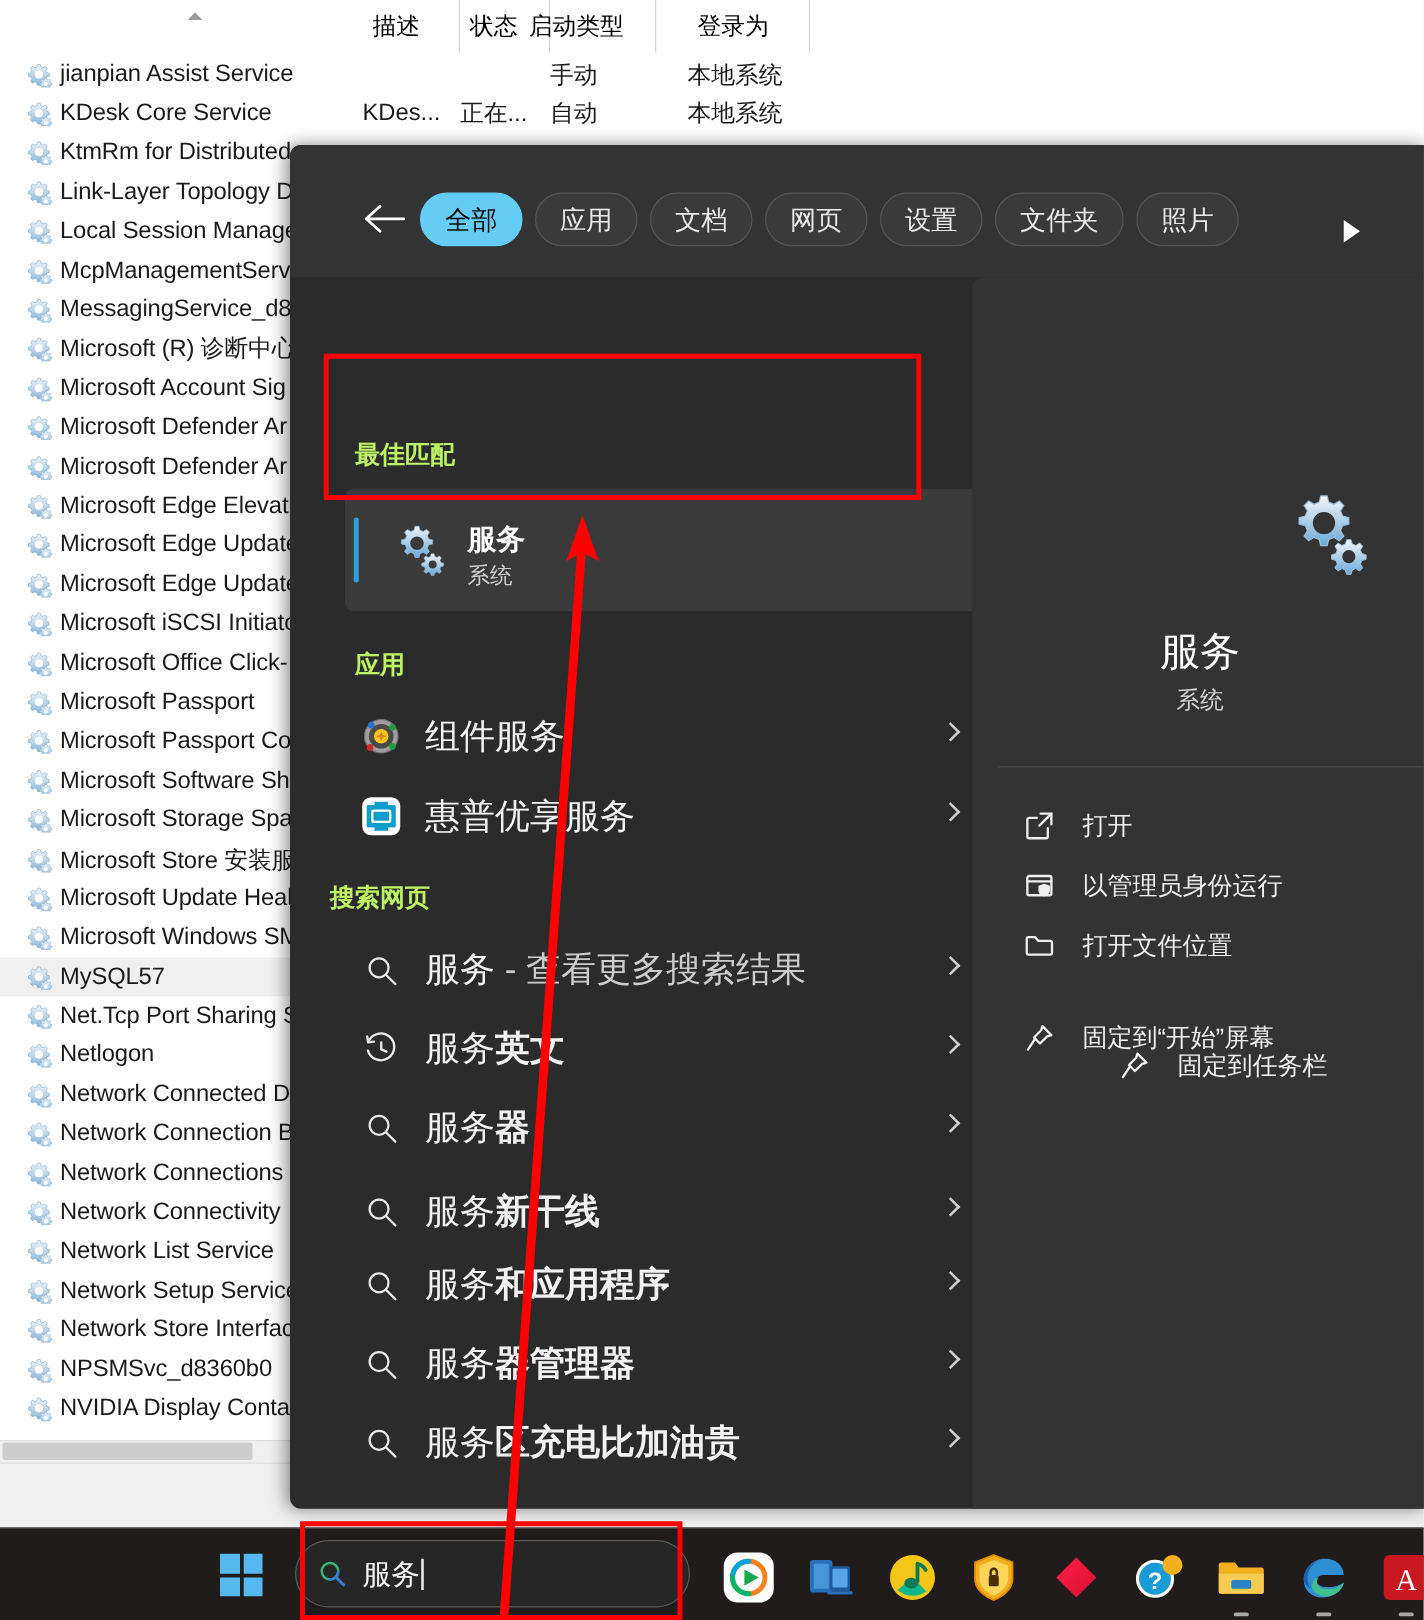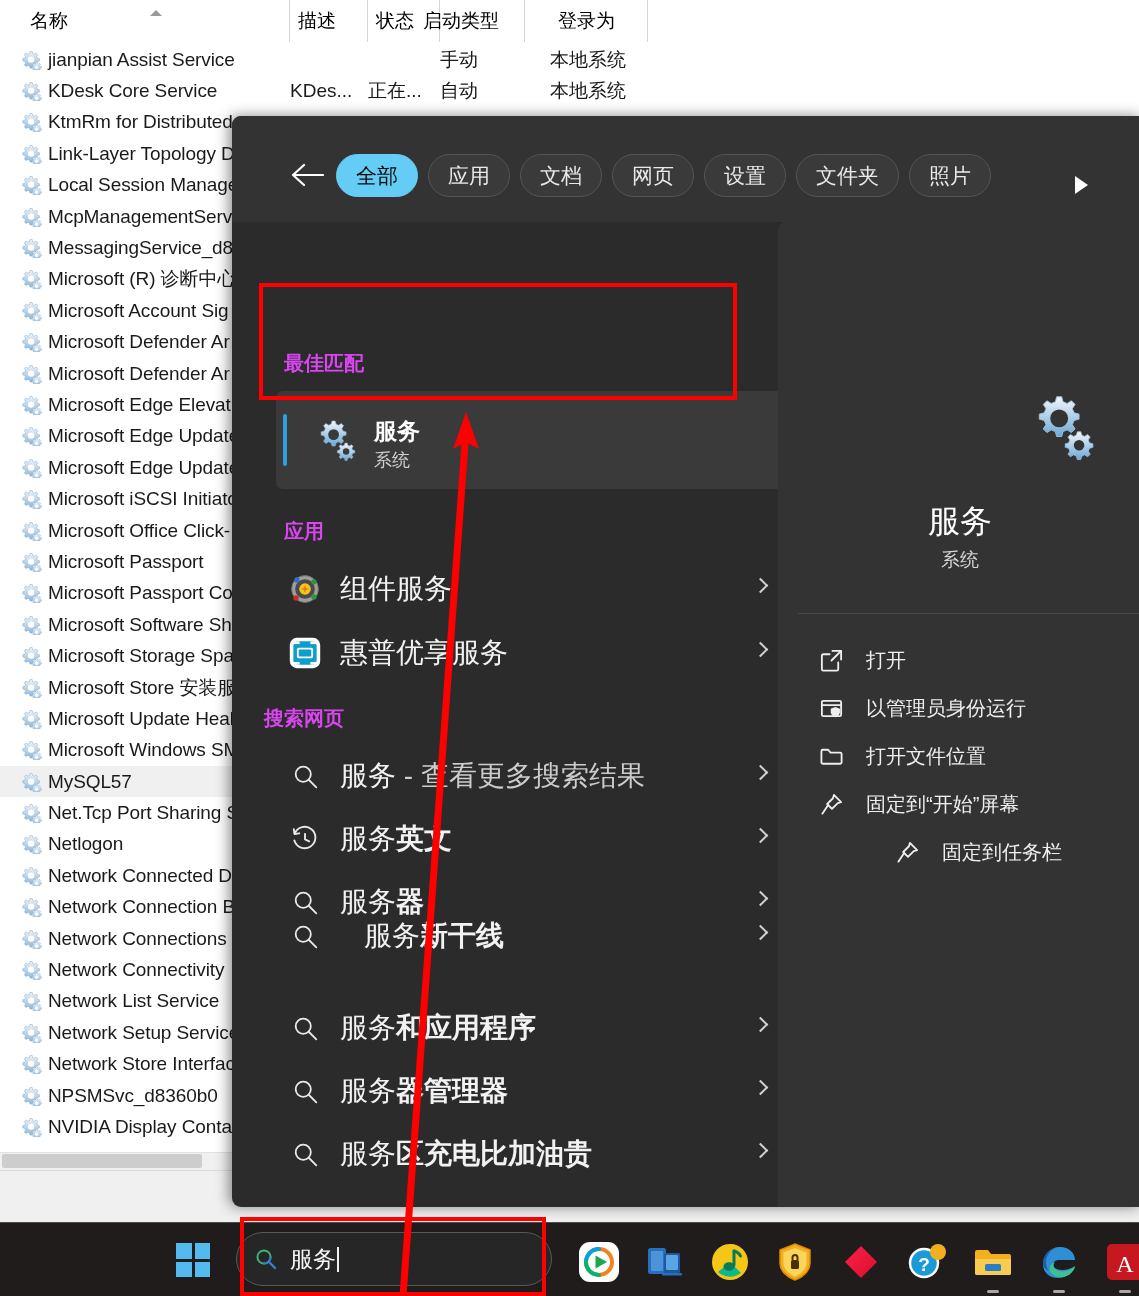--- a/index.html
+++ b/index.html
@@ -102,21 +102,21 @@
     border-left: 13px solid #ffffff;
     cursor: pointer;
   }
 
   
   .results-col {
     position: absolute; left: 0; top: 106px; width: 546px; height: 985px;
     overflow: hidden;
   }
   .section-head {
-    font-size: 20px; font-weight: bold; color: #d946ef;
+    font-size: 20px; font-weight: bold; color: #bef264;
     padding-left: 52px;
   }
   .best-card {
     position: absolute; left: 44px; top: 169px;
     width: 520px; height: 98px;
     background: #3a3a3a; border-radius: 7px;
   }
   .best-accent {
     position: absolute; left: 7px; top: 23px; width: 4px; height: 52px;
     background: #2f9ee0; border-radius: 2px;
@@ -226,23 +226,20 @@
   }
   .anno-arrow { position: absolute; pointer-events: none; }
 </style>
 </head>
 <body>
 
 <div id="root">
 
   <div class="services-window">
     <div class="svc-header">
-      <div class="svc-col" style="left:22px;width:268px;">
-          <span>名称</span>
-        </div>
       <div class="svc-sort-caret"></div>
       <div class="svc-col" style="left:290px;width:78px;">
           <span>描述</span>
         </div>
       <div class="svc-col" style="left:368px;width:72px;">
           <span>状态</span>
         </div>
       <div class="svc-col" style="left:415px;width:110px;">
           <span>启动类型</span>
         </div>
@@ -1106,21 +1103,21 @@
           <div class="res-item" style="top: 649px;">
             <span class="res-ico">
               <svg viewBox="0 0 30 30" style="width:27px;height:27px">
     <circle cx="12.5" cy="12.5" r="8.4" fill="none" stroke="#e9e9e9" stroke-width="2"></circle>
     <path d="M18.6 18.6 L27 27" stroke="#e9e9e9" stroke-width="2" stroke-linecap="round"></path>
               </svg>
             </span>
             <span class="res-label">服务<b>器</b></span>
             <span class="res-chev"></span>
           </div>
-          <div class="res-item" style="top: 683px; gap: 24px;">
+          <div class="res-item" style="top: 716px;">
             <span class="res-ico">
               <svg viewBox="0 0 30 30" style="width:27px;height:27px">
     <circle cx="12.5" cy="12.5" r="8.4" fill="none" stroke="#e9e9e9" stroke-width="2"></circle>
     <path d="M18.6 18.6 L27 27" stroke="#e9e9e9" stroke-width="2" stroke-linecap="round"></path>
               </svg>
             </span>
             <span class="res-label">服务<b>新干线</b></span>
             <span class="res-chev"></span>
           </div>
           <div class="res-item" style="top: 775px;">
@@ -1200,21 +1197,21 @@
             <span class="pv-a-label">以管理员身份运行</span>
           </div>
           <div class="pv-action" style="top: 510px;">
             <span class="pv-a-ico">
               <svg viewBox="0 0 26 26" style="width:25px;height:25px">
       <path d="M2.5 7.5 A1.5 1.5 0 0 1 4 6 H9.5 L12 9 H22 A1.5 1.5 0 0 1 23.5 10.5 V19 A1.5 1.5 0 0 1 22 20.5 H4 A1.5 1.5 0 0 1 2.5 19 Z" stroke="#efefef" stroke-width="1.9" fill="none" stroke-linecap="round" stroke-linejoin="round"></path>
               </svg>
             </span>
             <span class="pv-a-label">打开文件位置</span>
           </div>
-          <div class="pv-action" style="top: 558px; align-items: center;">
+          <div class="pv-action" style="top: 584px; align-items: center;">
             <span class="pv-a-ico">
               <svg viewBox="0 0 26 26" style="width:25px;height:25px">
     <path d="M15.5 3 L23 10.5 L19.5 11.5 L13.5 17.5 L8.5 12.5 L14.5 6.5 Z" stroke="#efefef" stroke-width="1.9" fill="none" stroke-linecap="round" stroke-linejoin="round"></path>
     <path d="M9.5 13.5 L3.5 22.5" stroke="#efefef" stroke-width="1.9" fill="none" stroke-linecap="round" stroke-linejoin="round"></path>
               </svg>
             </span>
             <span class="pv-a-label">固定到“开始”屏幕</span>
           </div>
           <div class="pv-action" style="top: 606px; justify-content: center;">
             <span class="pv-a-ico">

